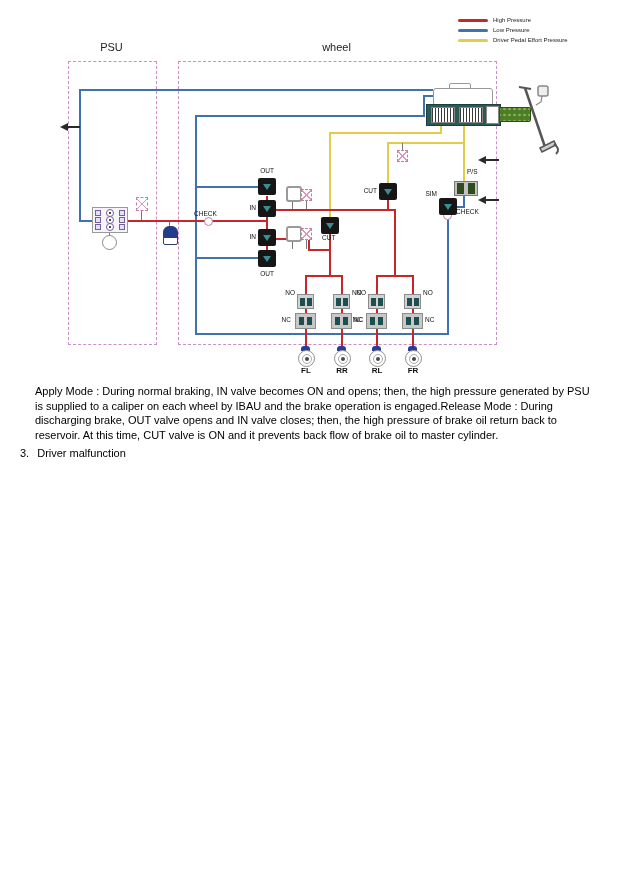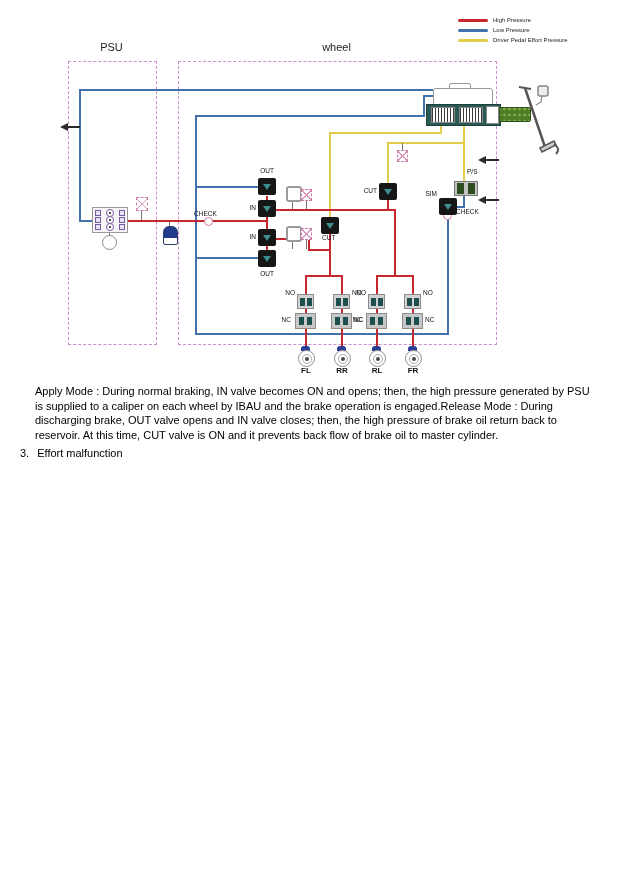--- a/index.html
+++ b/index.html
@@ -308,16 +308,16 @@
 
   <div class="arrline" style="left:62px;top:126px;width:18px;"></div>
   <div class="ahead" style="left:60px;top:123px;"></div>
   <div class="arrline" style="left:481px;top:159px;width:18px;"></div>
   <div class="ahead" style="left:478px;top:156px;"></div>
   <div class="arrline" style="left:481px;top:199px;width:18px;"></div>
   <div class="ahead" style="left:478px;top:196px;"></div>
 
   <div class="para" style="left:35px;top:384px;width:562px;">Apply Mode : During normal braking, IN valve becomes ON and opens; then, the high pressure generated by PSU is supplied to a caliper on each wheel by IBAU and the brake operation is engaged.Release Mode : During discharging brake, OUT valve opens and IN valve closes; then, the high pressure of brake oil return back to reservoir. At this time, CUT valve is ON and it prevents back flow of brake oil to master cylinder.</div>
   <div class="item" style="left:20px;top:447px;">
-    <span class="num">3.</span><span>Effort malfunction</span>
+    <span class="num">3.</span><span>Driver malfunction</span>
   </div>
 
 </div>
 
 </body></html>

